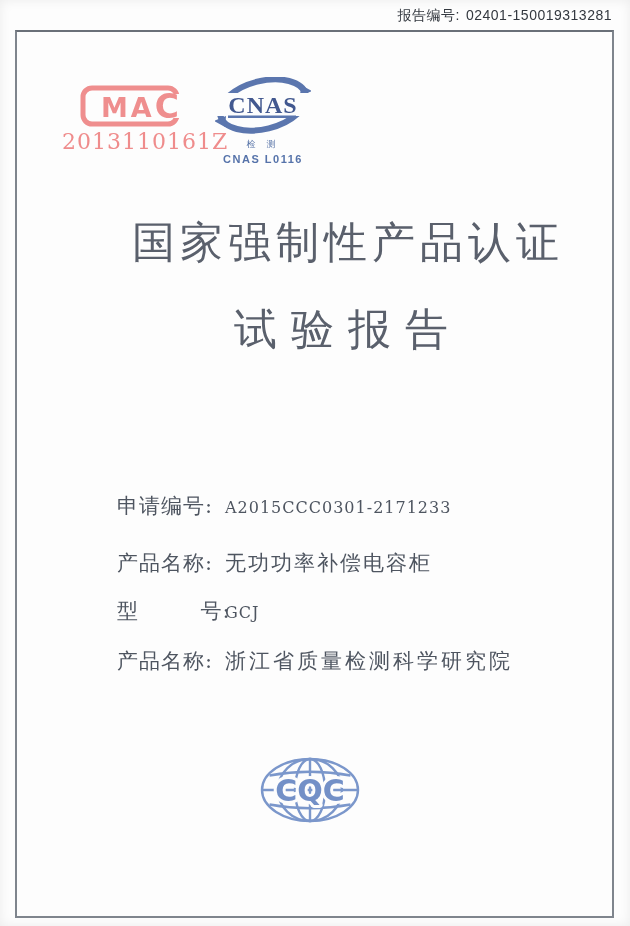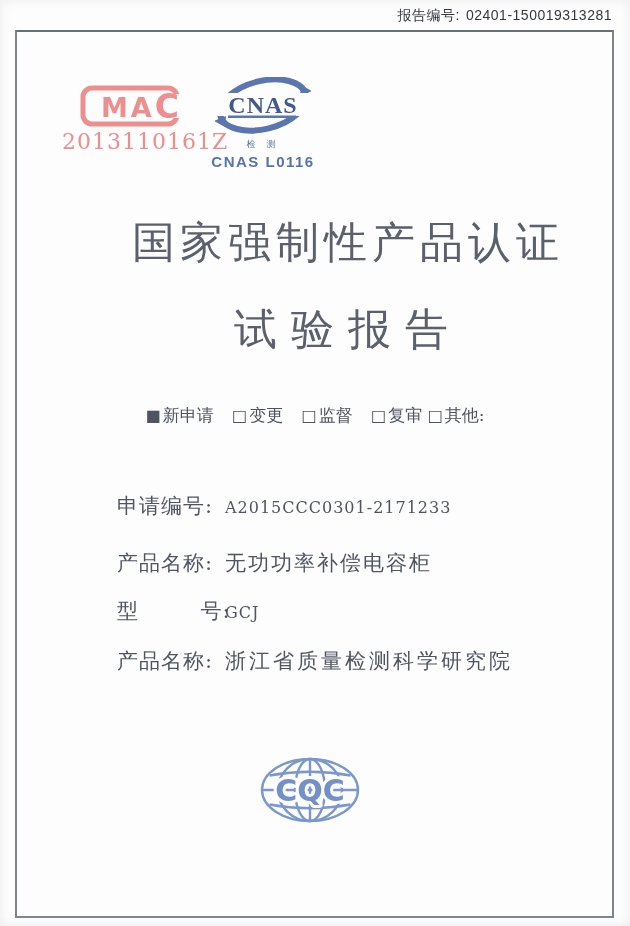--- a/index.html
+++ b/index.html
@@ -31,21 +31,21 @@
   .cma svg{display:block;margin-left:1px;}
   .cma-num{
     position:absolute;left:-17px;top:44px;width:134px;text-align:center;
     font-size:22px;color:#ef8c8c;letter-spacing:1px;
   }
   
   .cnas{position:absolute;left:207px;top:77px;width:112px;text-align:center;color:#5673aa;}
   .cnas svg{display:block;margin:0 auto;}
   .cnas-cn{font-size:9px;letter-spacing:4px;margin-top:3px;color:#5e79ab;}
   .cnas-code{font-family:"Liberation Sans","DejaVu Sans",sans-serif;
-    font-size:15px;letter-spacing:1.5px;margin-top:2px;color:#5673aa;font-weight:bold;}
+    font-size:11px;letter-spacing:1.5px;margin-top:2px;color:#5673aa;font-weight:bold;}
   
   .title1,.title2{
     position:absolute;left:0;width:100%;text-align:center;
     color:#5a606c;font-size:43px;font-weight:400;margin-left:33px;
   }
   .title1{top:214px;letter-spacing:5px;}
   .title2{top:301px;letter-spacing:14px;}
   
   .apptype{
     position:absolute;top:404px;left:0;width:100%;text-align:center;
@@ -97,27 +97,20 @@
       <text x="48" y="36" text-anchor="middle" font-size="24" font-weight="bold" letter-spacing="1" font-family="'Liberation Serif','DejaVu Serif',serif" fill="#42588f">CNAS</text>
       <rect x="13" y="38.5" width="68" height="2.5" fill="#5b76ae"></rect>
     </svg>
     <div class="cnas-cn">检 测</div>
     <div class="cnas-code">CNAS L0116</div>
   </div>
 
   <div class="title1">国家强制性产品认证</div>
   <div class="title2">试验报告</div>
 
-  <div class="apptype">
-    <span class="item"><span class="box">■</span><span>新申请</span></span>
-    <span class="item"><span class="box">□</span><span>变更</span></span>
-    <span class="item"><span class="box">□</span><span>监督</span></span>
-    <span class="item tight"><span class="box">□</span><span>复审</span></span>
-    <span class="item tight"><span class="box">□</span><span>其他:</span></span>
-  </div>
 
   <div class="frow r1">
     <span class="flabel">申请编号:</span><span class="fvalue">A2015CCC0301-2171233</span>
   </div>
   <div class="frow r2">
     <span class="flabel">产品名称:</span><span class="fvalue cn">无功功率补偿电容柜</span>
   </div>
   <div class="frow r3">
     <span class="flabel">型        号:</span><span class="fvalue">GCJ</span>
   </div>

